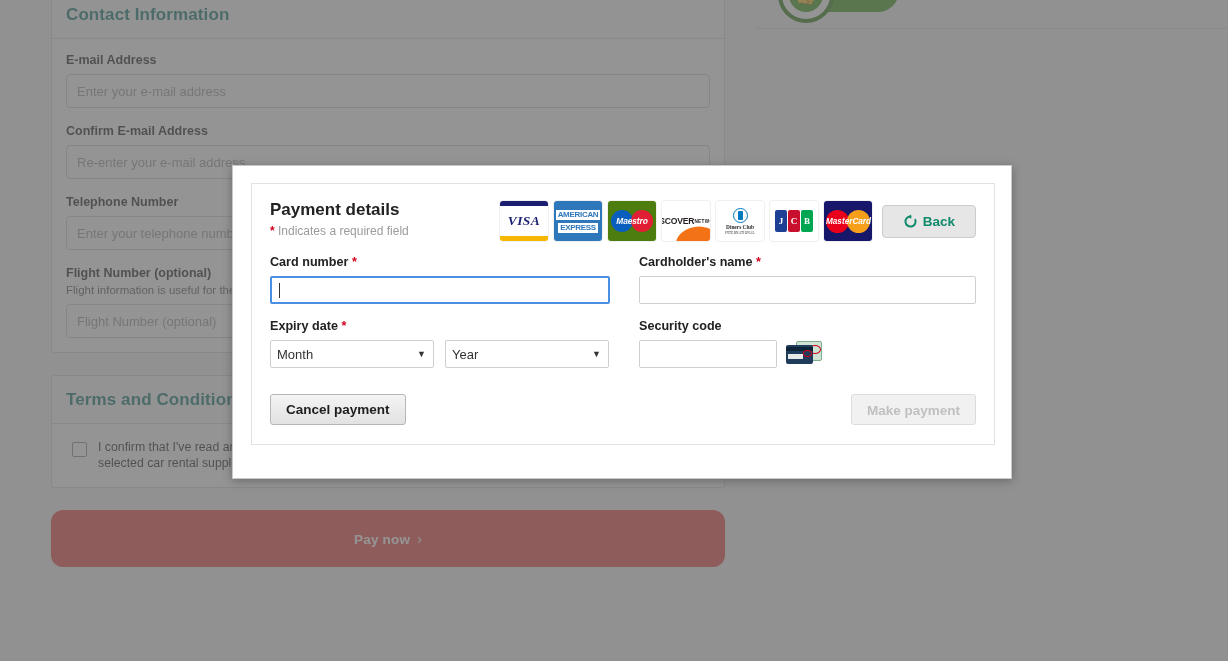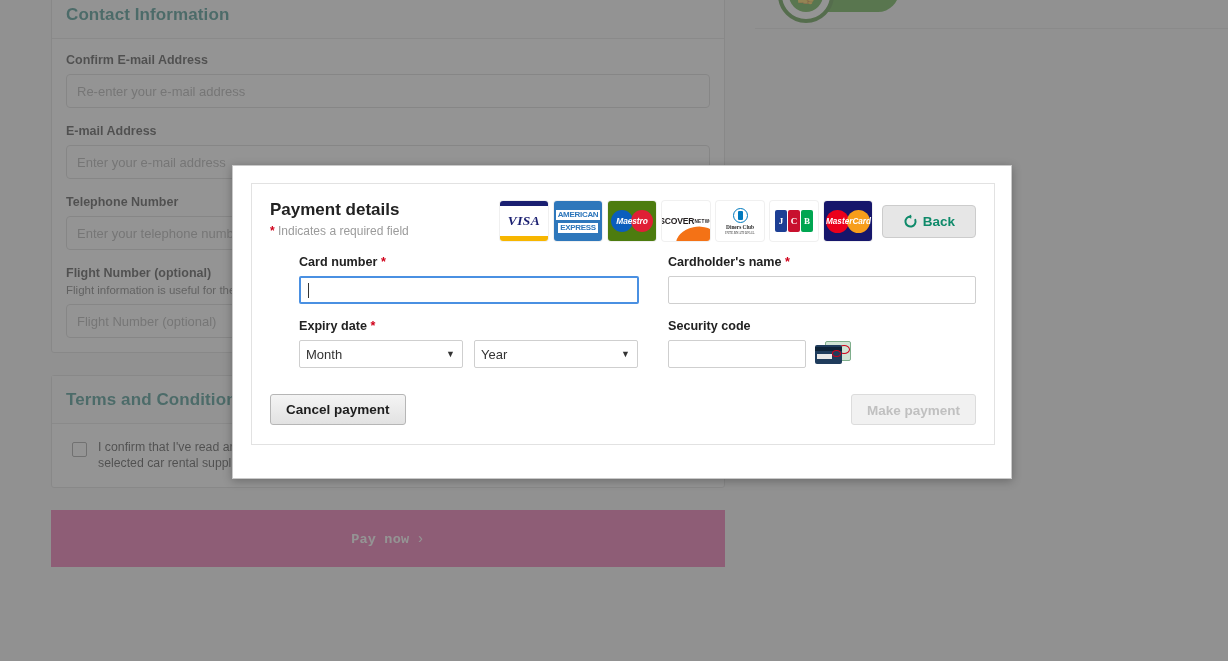--- a/index.html
+++ b/index.html
@@ -108,28 +108,28 @@
   .terms-text a {
     color: #1c1c1c;
     text-decoration: underline;
   }
 
   
   .paynow-btn {
     display: block;
     width: 100%;
     box-sizing: border-box;
-    background: #ec4899;
+    background: #ef4444;
     color: #ffffff;
     border: none;
-    border-radius: 0;
+    border-radius: 12px;
     height: 57px;
     font-size: 13.5px;
     font-weight: 700;
-    font-family: Liberation Mono, monospace;
+    font-family: Liberation Sans, sans-serif;
     cursor: pointer;
     letter-spacing: .2px;
   }
   .paynow-btn .chev { margin-left: 7px; font-weight: 400; font-size: 14px; }
 
   
   .bg-right-col {
     position: absolute;
     left: 755px;
     top: -30px;
@@ -343,21 +343,20 @@
     font-family: "Liberation Sans", sans-serif;
   }
   .back-icon { display: block; }
 
   
   .pd-grid {
     display: grid;
     grid-template-columns: 369px 1fr;
     column-gap: 0px;
     margin-top: 14px;
-    margin-left: 29px;
   }
   .pd-cell { padding-right: 29px; }
   .pd-cell.right { padding-right: 0; }
   .pd-label {
     font-size: 12.6px;
     font-weight: 700;
     color: #222;
     margin-bottom: 7px;
   }
   .pd-label .star { color: #d0021b; font-weight: 700; }
@@ -488,27 +487,27 @@
 
   <div class="bg-left-col">
 
     <div class="panel">
       <div class="panel-head">
         <div class="panel-title">Contact Information</div>
       </div>
       <div class="panel-body">
 
         <div class="field-block">
+          <div class="field-label">E-mail Address</div>
+          <input class="text-input" type="text" placeholder="Enter your e-mail address" style="">
+        </div>
+
+        <div class="field-block">
           <div class="field-label">Confirm E-mail Address</div>
           <input class="text-input" type="text" placeholder="Re-enter your e-mail address" style="">
-        </div>
-
-        <div class="field-block">
-          <div class="field-label">E-mail Address</div>
-          <input class="text-input" type="text" placeholder="Enter your e-mail address" style="">
         </div>
 
         <div class="field-block">
           <div class="field-label">Telephone Number</div>
           <input class="text-input" type="text" placeholder="Enter your telephone number" style="">
         </div>
 
         <div class="field-block">
           <div class="field-label">Flight Number (optional)</div>
           <div class="field-help">Flight information is useful for the supplier</div>

